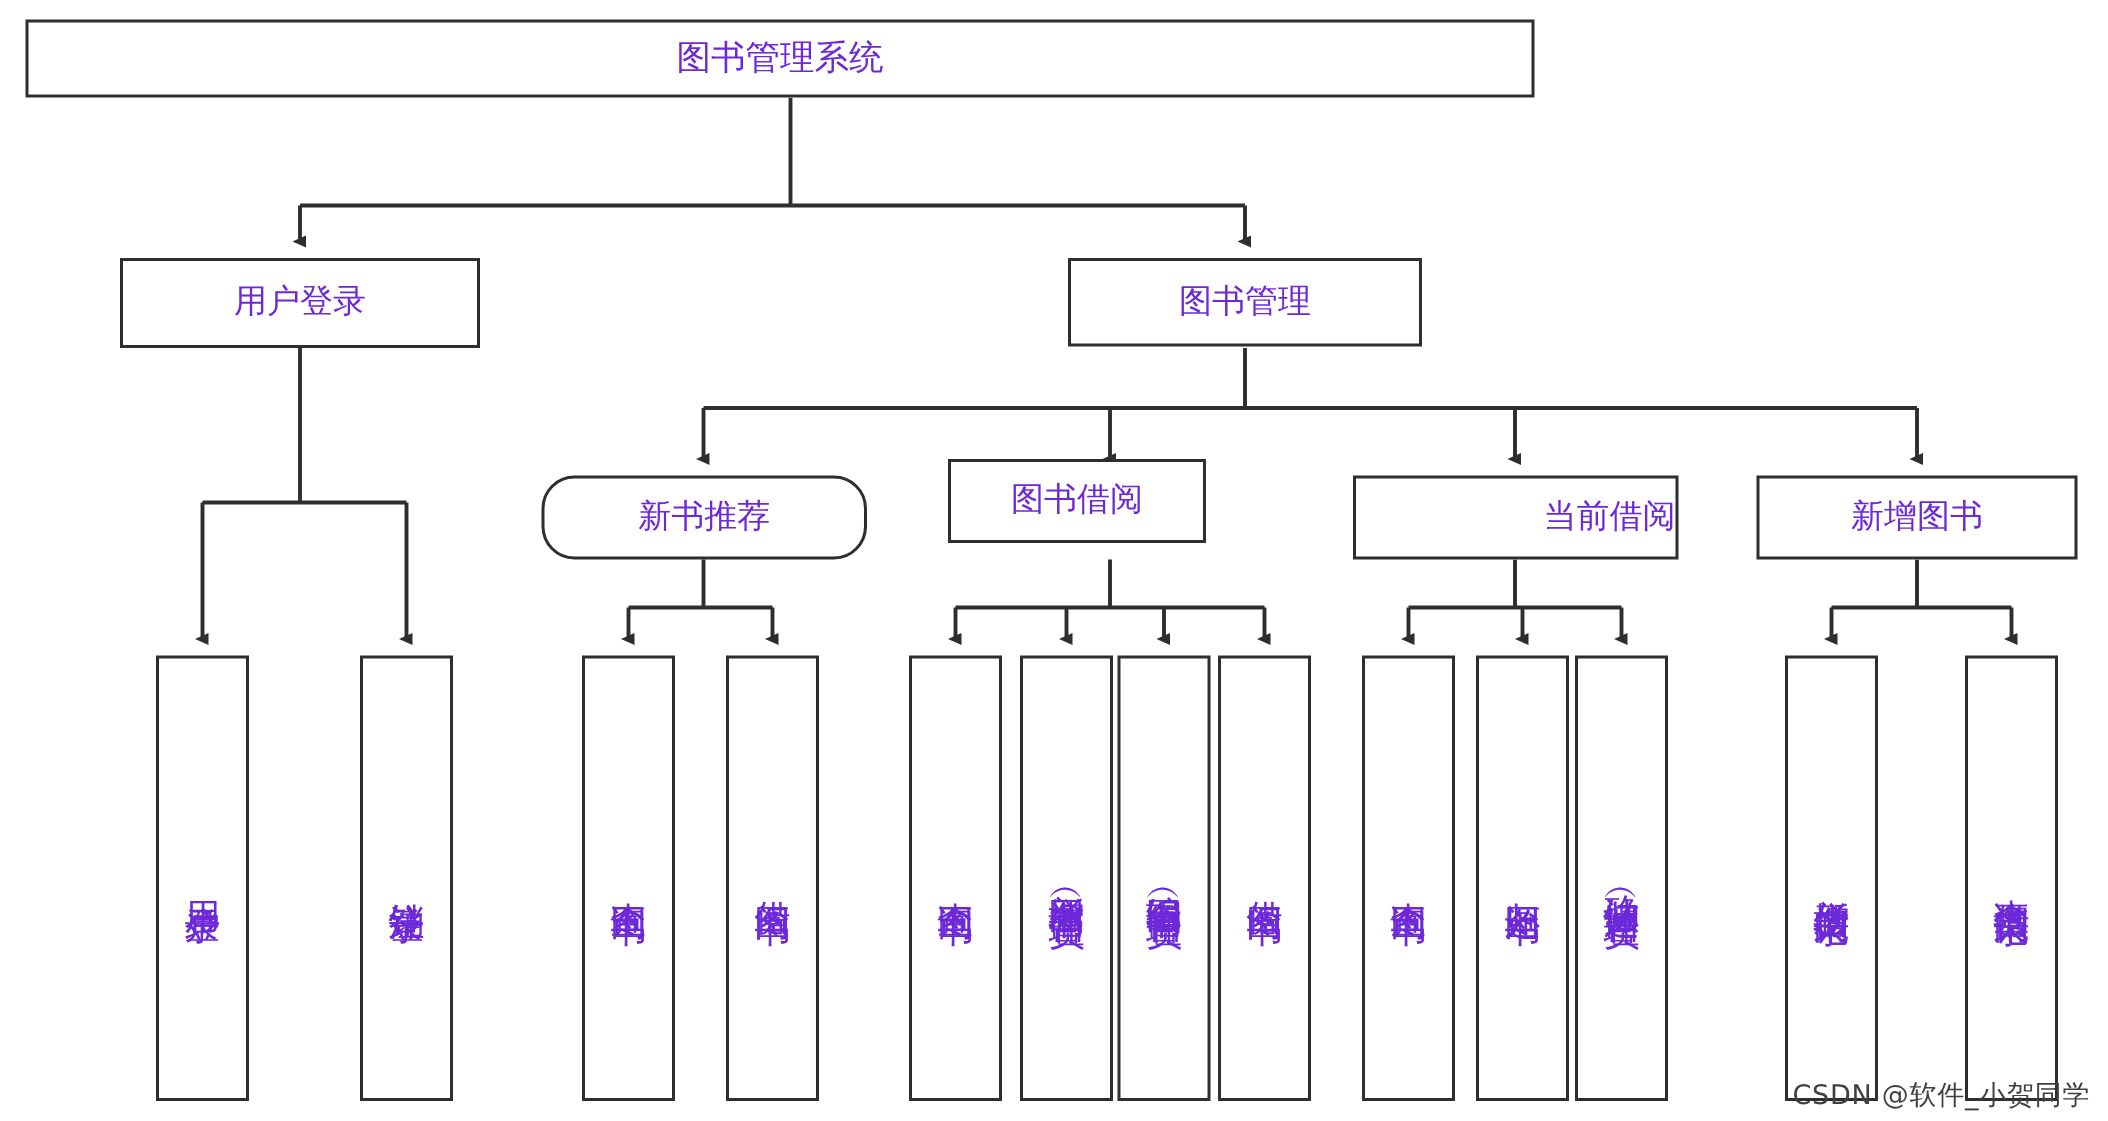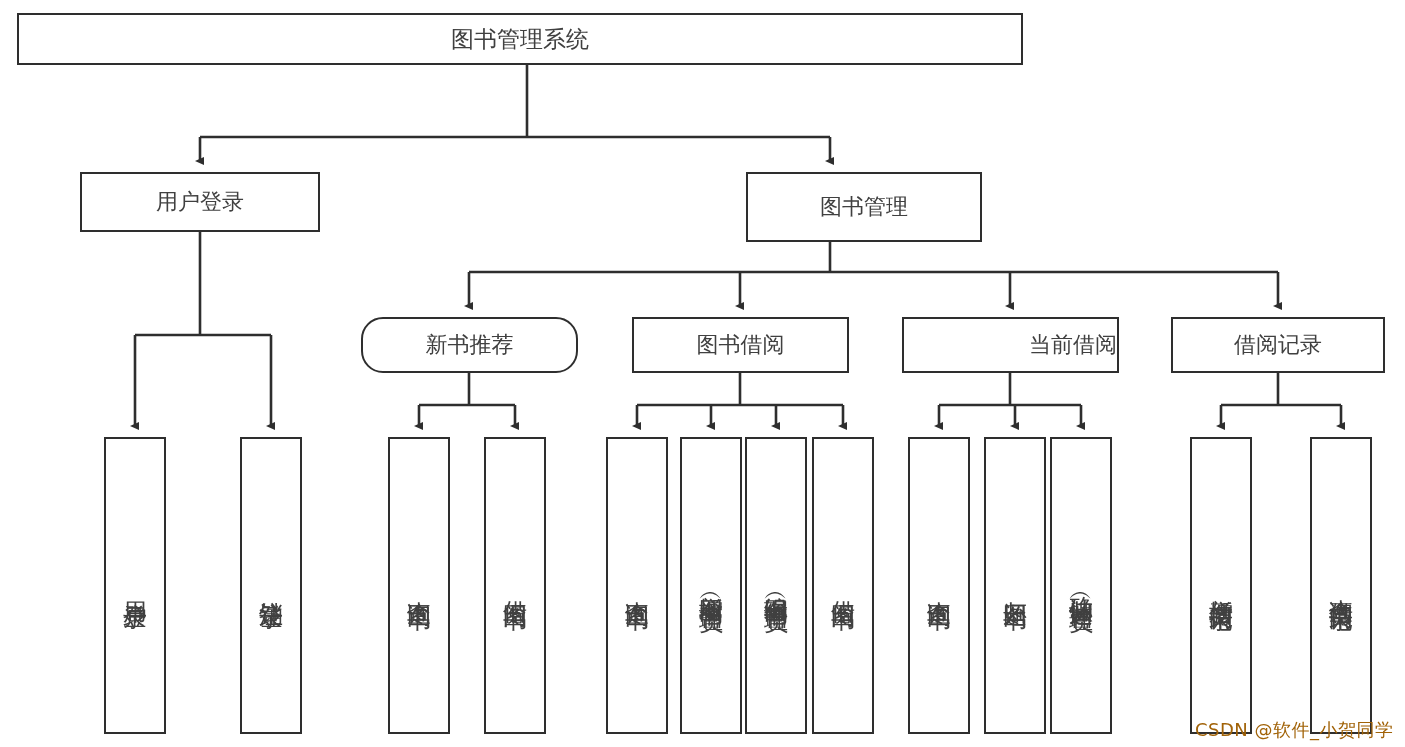--- a/index.html
+++ b/index.html
@@ -26,21 +26,21 @@
     pointer-events: none;
   }
   .node {
     position: absolute;
     box-sizing: border-box;
     border: 2px solid #2e2e2e;
     background: #ffffff;
     display: flex;
     align-items: center;
     justify-content: center;
-    color: #404040;
+    color: #6d28d9;
   }
   .node .label {
     text-align: center;
     line-height: 1.15;
     white-space: nowrap;
   }
   .node.horiz .label {
     font-size: 22px;
   }
   .node.root .label {
@@ -55,21 +55,21 @@
     writing-mode: vertical-rl;
     text-orientation: upright;
     font-size: 24px;
     letter-spacing: 2px;
     line-height: 1;
     white-space: nowrap;
   }
   .watermark {
     position: absolute;
     font-size: 18px;
-    color: #a16207;
+    color: #404040;
     white-space: nowrap;
     letter-spacing: 0.5px;
   }
 </style>
 </head>
 <body>
 
 <div id="canvas">
 
   <svg class="connectors" viewBox="0 0 1405 747" xmlns="http://www.w3.org/2000/svg">
@@ -116,36 +116,36 @@
   </svg>
 
   <div class="node root" id="node-root" style="left: 17px; top: 13px; width: 1006px; height: 52px;">
     <span class="label">图书管理系统</span>
   </div>
 
   <div id="level2-container">
       <div class="node horiz" style="left: 80px; top: 172px; width: 240px; height: 60px;">
         <span class="label">用户登录</span>
       </div>
-      <div class="node horiz" style="left: 712px; top: 172px; width: 236px; height: 70px; margin-left: 34px;">
+      <div class="node horiz" style="left: 712px; top: 172px; width: 236px; height: 59px;">
         <span class="label">图书管理</span>
       </div>
     </div>
   <div id="level3-container">
       <div class="node horiz" style="left: 361px; top: 317px; width: 217px; height: 56px; border-radius: 22px;">
         <span class="label">新书推荐</span>
       </div>
-      <div class="node horiz" style="left: 632px; top: 317px; width: 217px; height: 56px;">
+      <div class="node horiz" style="left: 632px; top: 306px; width: 172px; height: 56px;">
         <span class="label">图书借阅</span>
       </div>
       <div class="node horiz" style="left: 902px; top: 317px; width: 217px; height: 56px; justify-content: flex-end;">
         <span class="label">当前借阅</span>
       </div>
       <div class="node horiz" style="left: 1171px; top: 317px; width: 214px; height: 56px;">
-        <span class="label">借阅记录</span>
+        <span class="label">新增图书</span>
       </div>
     </div>
   <div id="leaf-container">
       <div class="node vert" style="left: 104px; top: 437px; width: 62px; height: 297px; align-items: center;">
         <span class="label">用户登录</span>
       </div>
       <div class="node vert" style="left: 240px; top: 437px; width: 62px; height: 297px; align-items: center;">
         <span class="label">注销登录</span>
       </div>
       <div class="node vert" style="left: 388px; top: 437px; width: 62px; height: 297px; align-items: center;">

